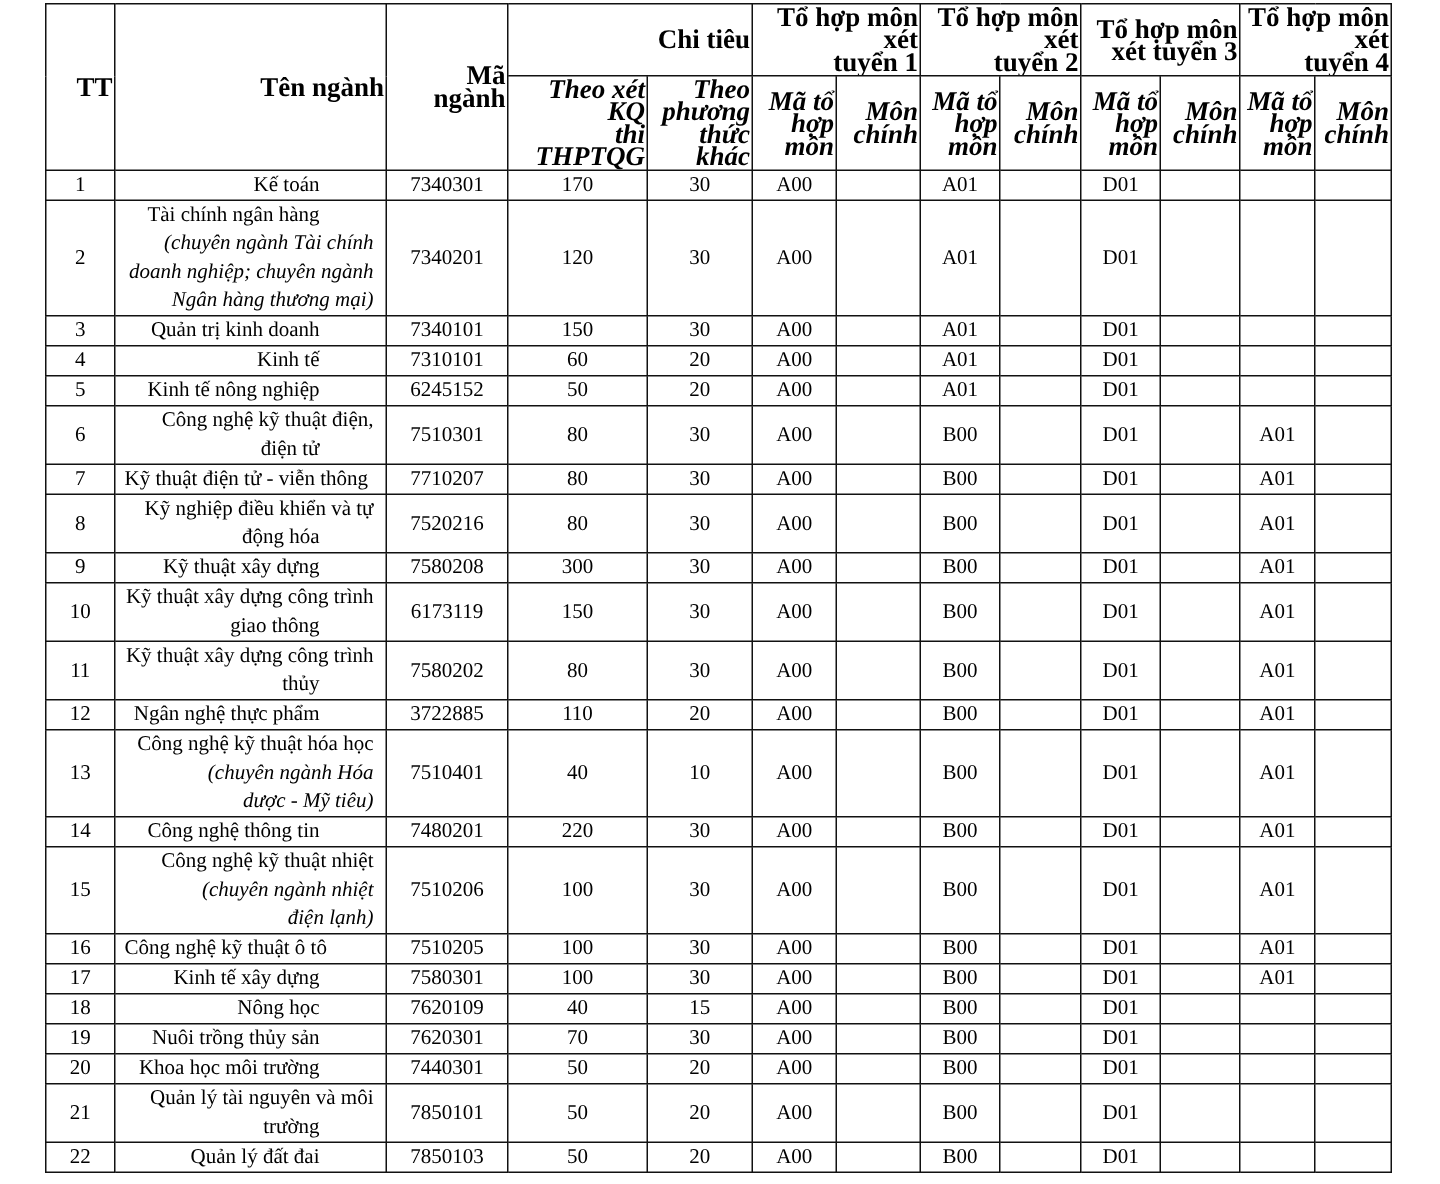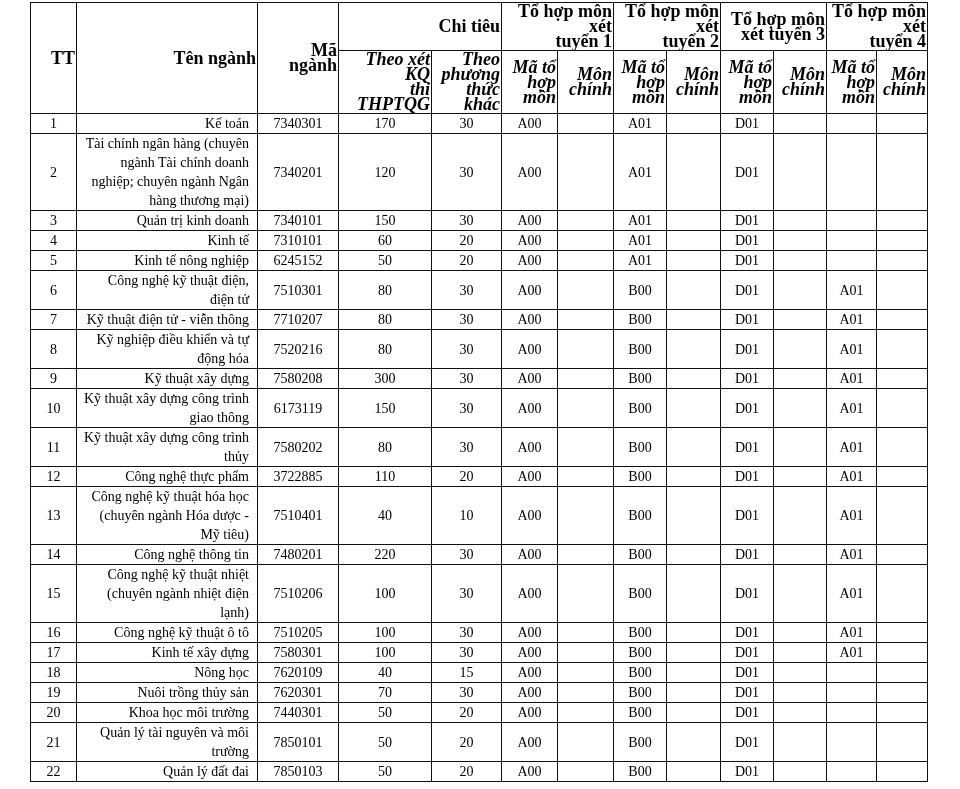--- a/index.html
+++ b/index.html
@@ -43,20 +43,22 @@
     line-height: 19px;
     text-align: center;
     vertical-align: middle;
     padding: 0 2px;
   }
   .quota-table td.name-cell {
     text-align: right;
     padding: 0 8px 0 6px;
   }
   .name-note {
+    font-style: italic;
+    margin-left: 36px;
   }
 </style>
 </head>
 <body>
 
 <div class="page">
   <table class="quota-table">
     <colgroup>
       <col style="width:46px">
       <col style="width:181px">
@@ -277,21 +279,21 @@
       <td></td>
       <td>B00</td>
       <td></td>
       <td>D01</td>
       <td></td>
       <td>A01</td>
       <td></td>
     </tr>
         <tr>
       <td>12</td>
-      <td class="name-cell"><span>Công nghệ thực phẩm</span><span class="name-note"></span></td>
+      <td class="name-cell"><span>Ngân nghệ thực phẩm</span><span class="name-note"></span></td>
       <td>3722885</td>
       <td>110</td>
       <td>20</td>
       <td>A00</td>
       <td></td>
       <td>B00</td>
       <td></td>
       <td>D01</td>
       <td></td>
       <td>A01</td>

